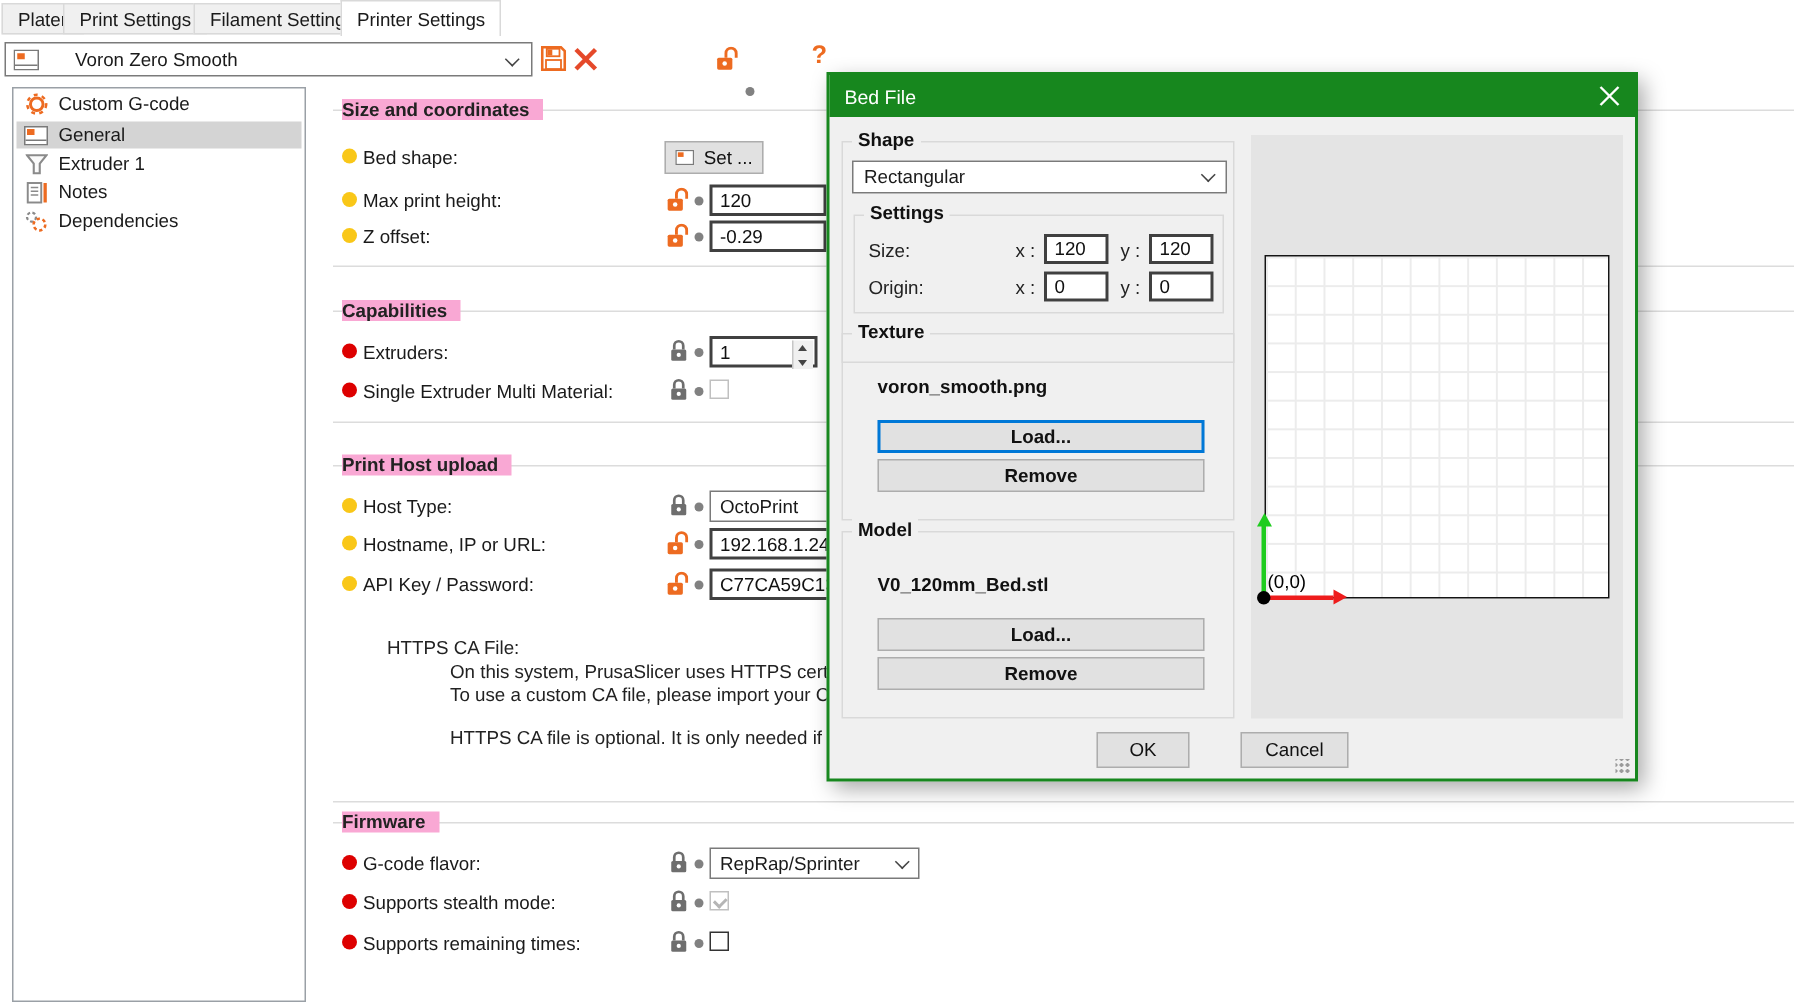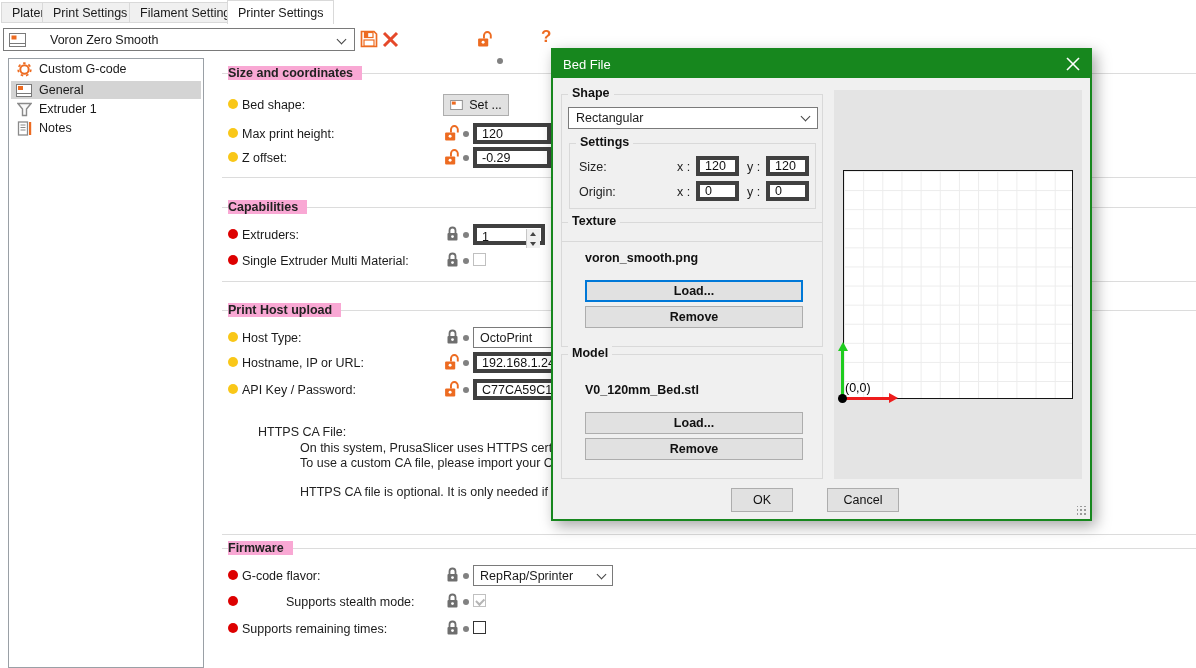--- a/index.html
+++ b/index.html
@@ -53,21 +53,21 @@
   .sec-title{
     position:absolute;left:228px;font-weight:bold;color:#222;
     background:#f9a8d4;padding-right:9px;z-index:1;white-space:nowrap;
   }
   .bullet{position:absolute;width:10px;height:10px;border-radius:50%;}
   .bullet.yellow{background:#f9c718;}
   .bullet.red{background:#dd0000;}
   .gdot{position:absolute;width:6px;height:6px;border-radius:50%;background:#818181;}
   .opt-label{position:absolute;white-space:nowrap;}
   .txt-input{
-    position:absolute;height:21px;box-sizing:border-box;border:4px solid #404040;
+    position:absolute;height:21px;box-sizing:border-box;border:2px solid #404040;
     background:#fff;font-family:inherit;font-size:12.5px;padding:0 5px;color:#111;
   }
   .mini-combo{
     position:absolute;height:21px;box-sizing:border-box;border:1px solid #7a7a7a;
     background:#fff;display:flex;align-items:center;padding-left:6px;
   }
   .mini-combo .chev{position:absolute;right:7px;top:8px;}
   .spin{
     position:absolute;width:13px;height:19px;right:1px;top:1px;background:#f0f0f0;
     border-left:1px solid #c6c6c6;display:flex;flex-direction:column;
@@ -230,20 +230,29 @@
     <span class="t-icon">
       <svg width="15" height="15" viewBox="0 0 15 15">
         <rect x="1.5" y="1" width="9" height="13" fill="#fff" stroke="#8a8a8a" stroke-width="1.3"></rect>
         <line x1="3.5" y1="4" x2="8.5" y2="4" stroke="#8a8a8a"></line>
         <line x1="3.5" y1="6.5" x2="8.5" y2="6.5" stroke="#8a8a8a"></line>
         <line x1="3.5" y1="9" x2="8.5" y2="9" stroke="#8a8a8a"></line>
         <rect x="12" y="1" width="2.2" height="13" fill="#ed6b21"></rect>
       </svg>
     </span>
     <span>Notes</span>
+  </div>
+  <div class="tree-item">
+    <span class="t-icon">
+      <svg width="16" height="15" viewBox="0 0 16 15">
+        <circle cx="5" cy="4.7" r="3" fill="none" stroke="#8a8a8a" stroke-width="1.5" stroke-dasharray="2 1.6"></circle>
+        <circle cx="10.3" cy="9.7" r="3.9" fill="none" stroke="#ed6b21" stroke-width="1.7" stroke-dasharray="2.2 1.8"></circle>
+      </svg>
+    </span>
+    <span>Dependencies</span>
   </div>
 </div>
 
 <div class="sec-line" style="top:73px;"></div>
 <div class="sec-title" style="top:66px;">Size and coordinates</div>
 
 <span class="bullet yellow" style="left:228px;top:99px;"></span>
 <span class="opt-label" style="left:242px;top:98px;">Bed shape:</span>
 <button class="win-btn" style="left:443px;top:94px;width:66px;height:22px;gap:6px;">
   <svg width="13" height="10" viewBox="0 0 16 13">
@@ -372,21 +381,21 @@
       <circle cx="6.5" cy="10.6" r="1.4" fill="#fff"></circle>
     </svg>
 </span>
 <span class="gdot" style="left:463px;top:573px;"></span>
 <div class="mini-combo" style="left:473px;top:565px;width:140px;">
   <span>RepRap/Sprinter</span>
   <span class="chev"></span>
 </div>
 
 <span class="bullet red" style="left:228px;top:596px;"></span>
-<span class="opt-label" style="left:242px;top:595px;margin-left:44px;">Supports stealth mode:</span>
+<span class="opt-label" style="left:242px;top:595px;">Supports stealth mode:</span>
 <span style="position:absolute;left:446px;top:593px;">
   <svg width="14" height="15" viewBox="0 0 14 15">
       <path d="M3.5 7 L3.5 4.5 A3 3 0 0 1 9.5 4.5 L9.5 7" fill="none" stroke="#6e6e6e" stroke-width="1.8"></path>
       <rect x="1.5" y="7" width="10" height="7.5" rx="1" fill="#6e6e6e"></rect>
       <circle cx="6.5" cy="10.6" r="1.4" fill="#fff"></circle>
     </svg>
 </span>
 <span class="gdot" style="left:463px;top:599px;"></span>
 <span class="cbx dis checked" style="left:473px;top:594px;"></span>
 

